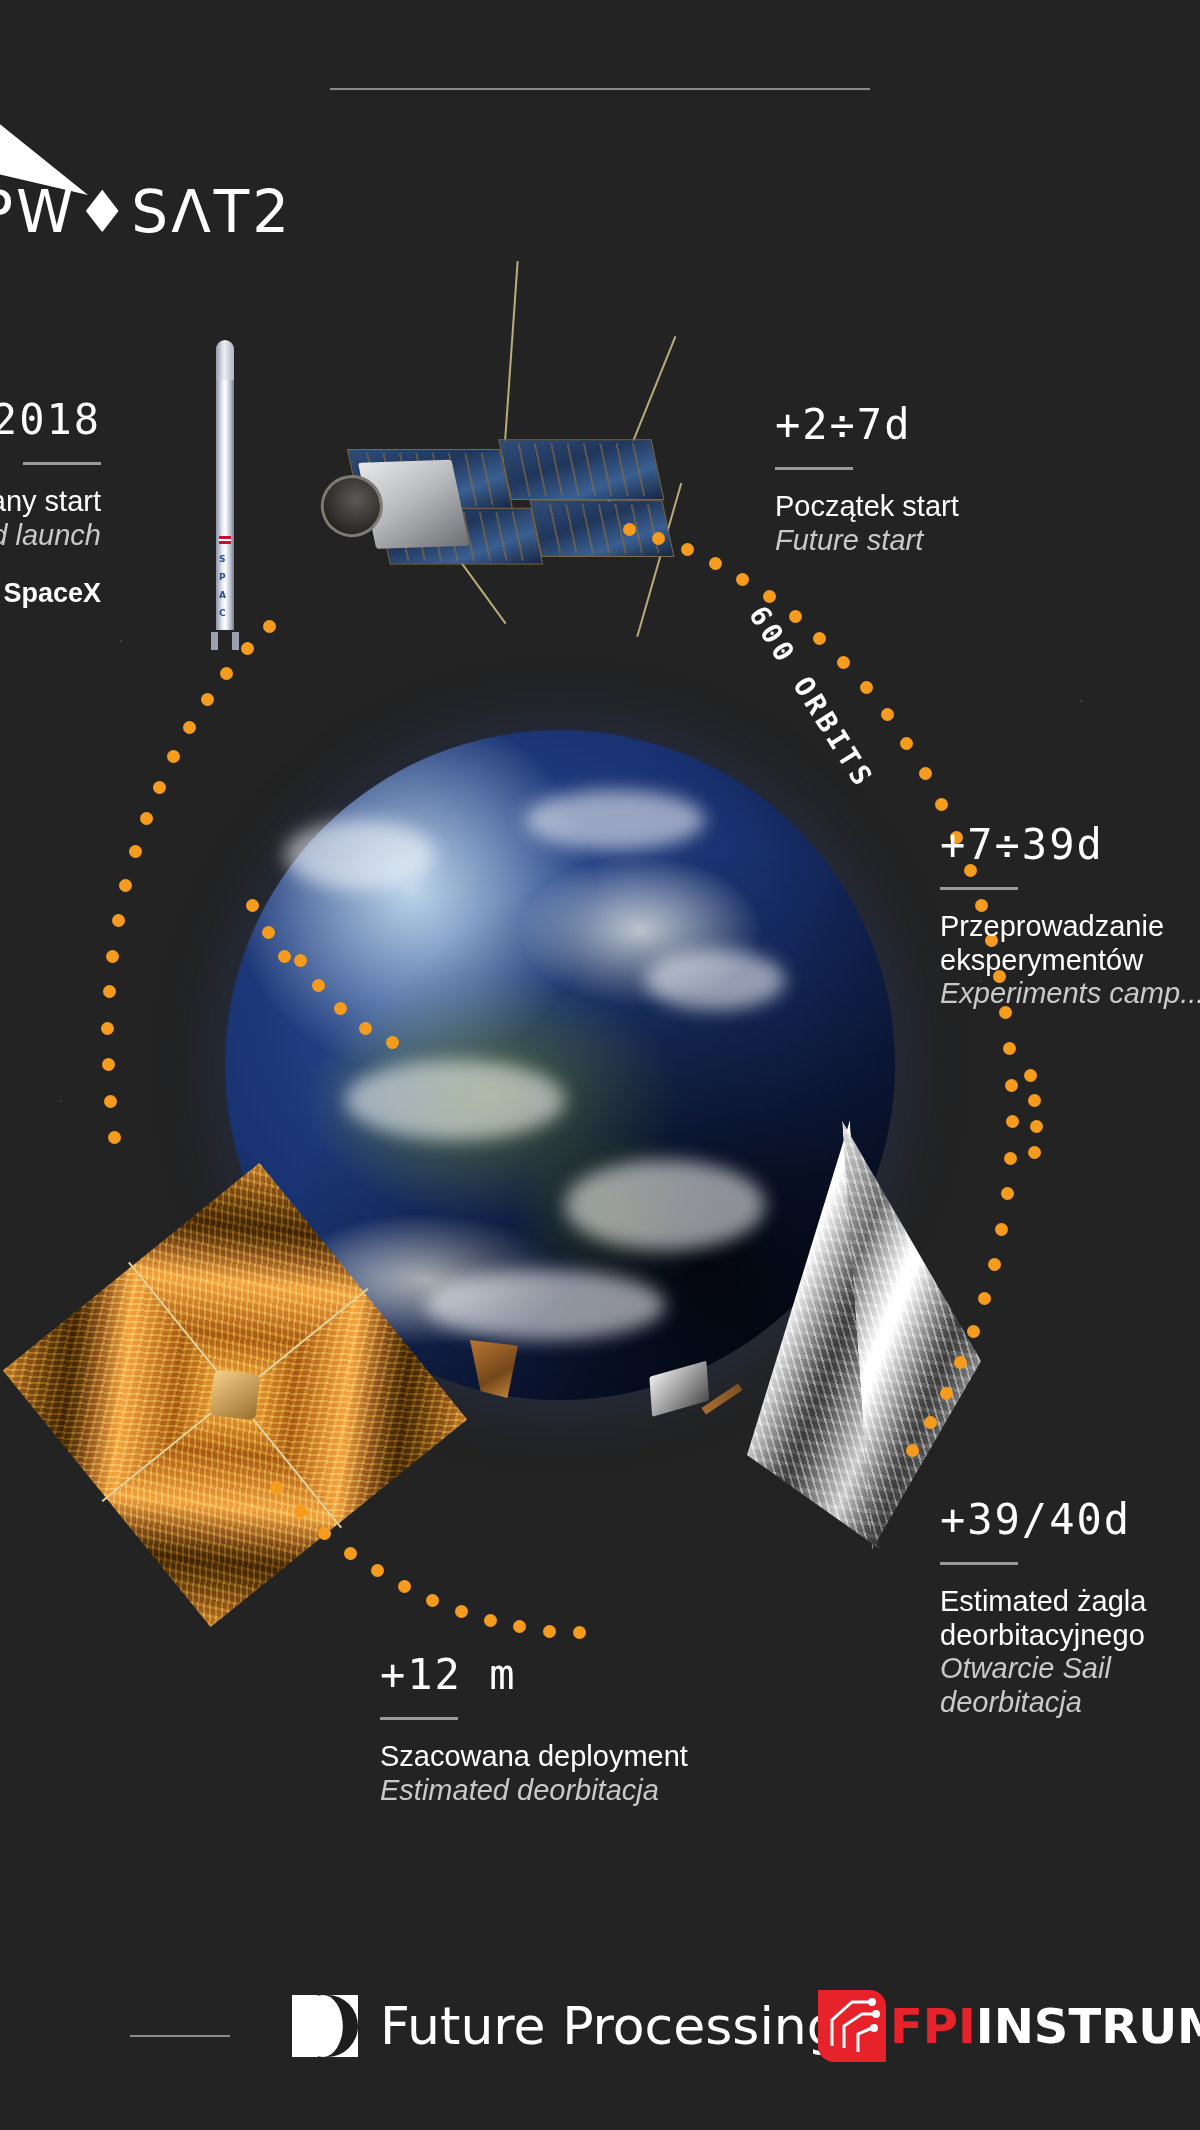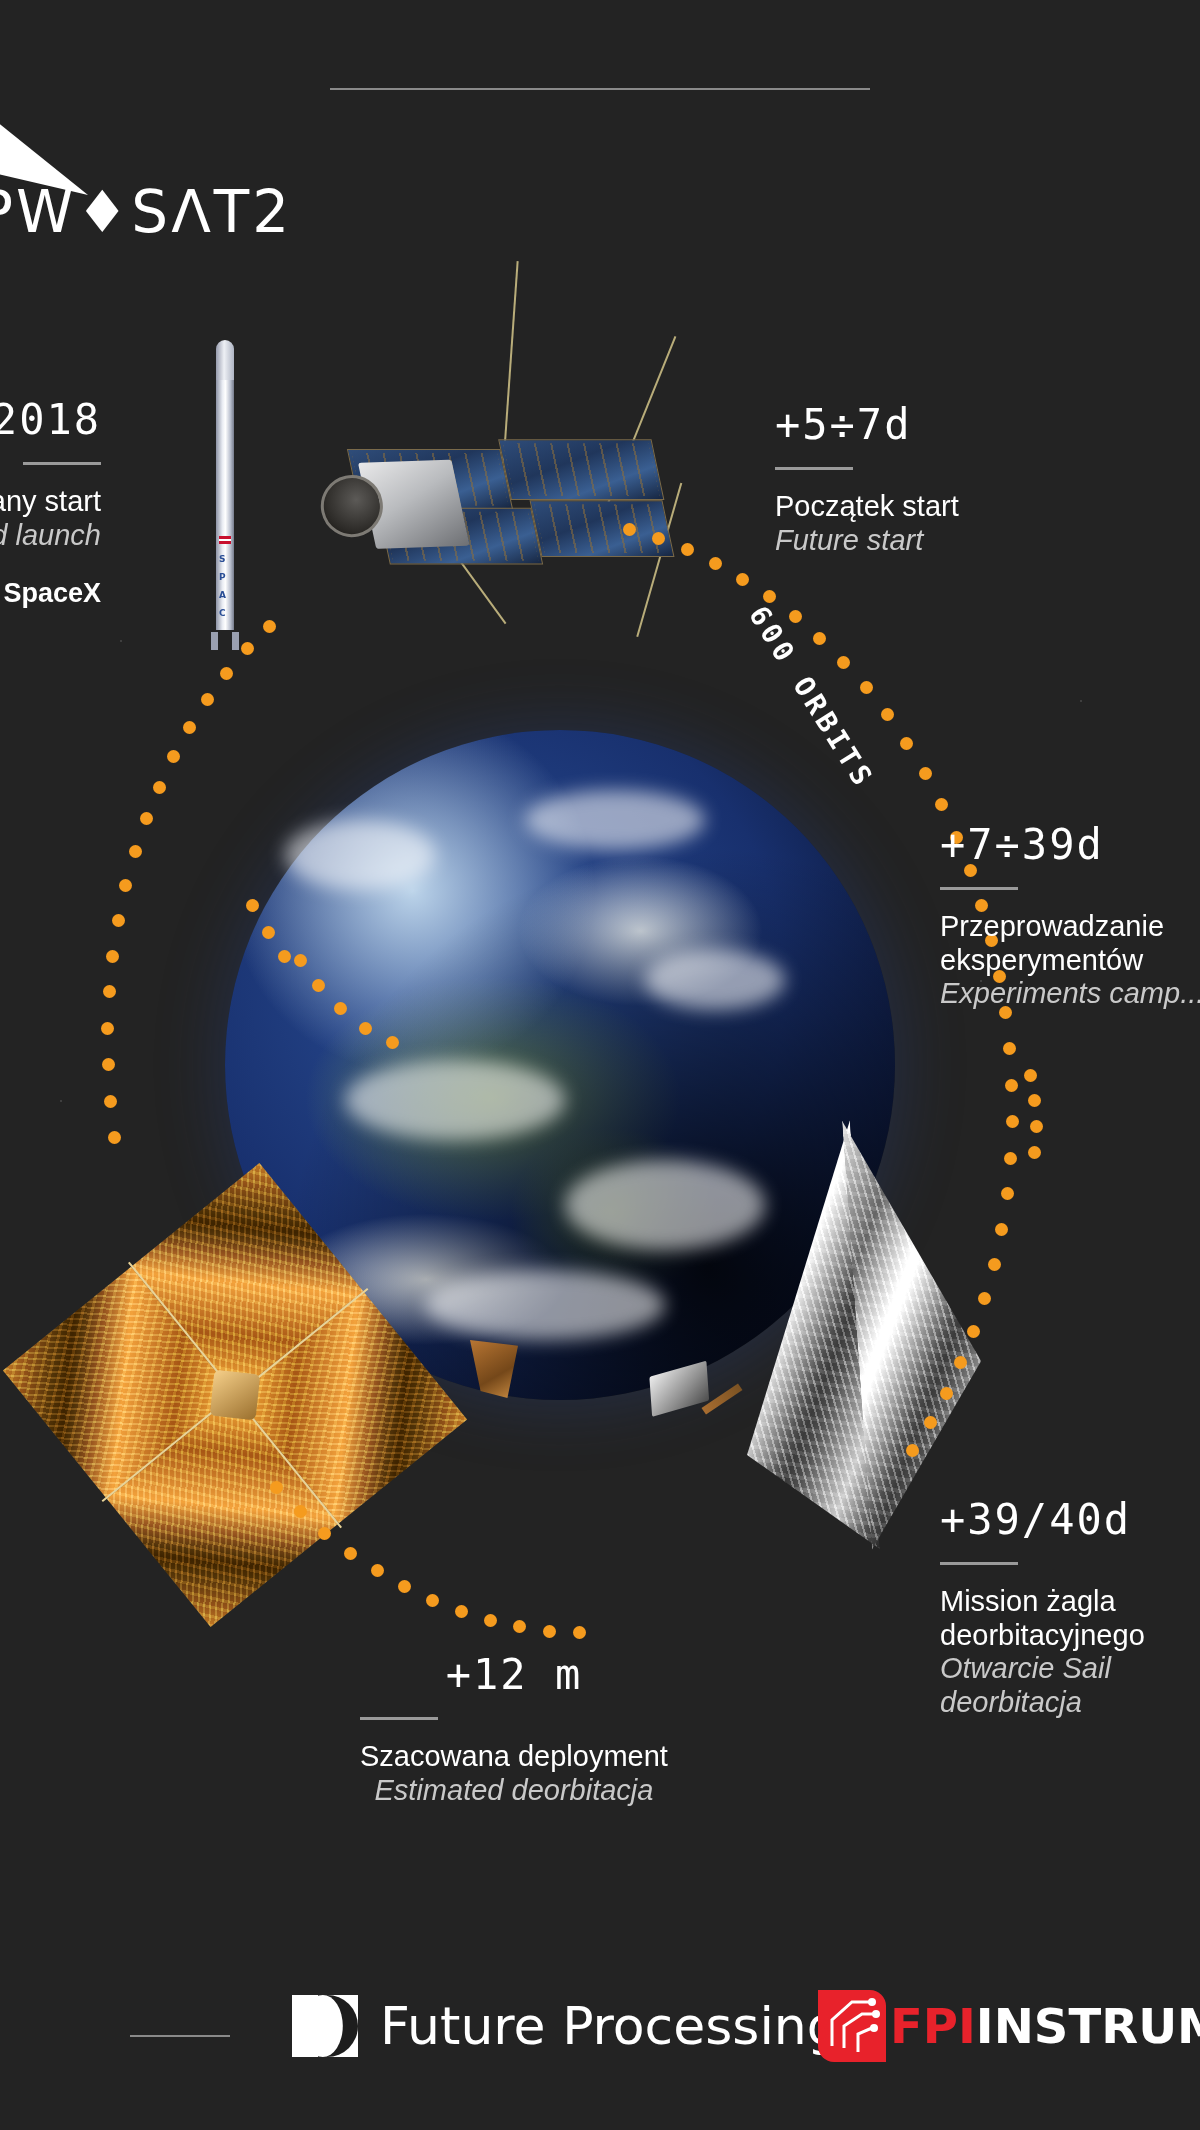--- a/index.html
+++ b/index.html
@@ -77,21 +77,21 @@
     white-space: nowrap;
     margin-top: 26px;
   }
   .ralign { text-align: right; }
 
   
   #lbl-launch  { left: -90px;  top: 395px; }
   #lbl-start   { left: 775px;  top: 400px; }
   #lbl-exp     { left: 940px;  top: 820px; }
   #lbl-sail    { left: 940px;  top: 1495px; }
-  #lbl-deorbit { left: 360px;  top: 1650px; text-align: center; }
+  #lbl-deorbit { left: 380px;  top: 1650px; }
 
   
   .orbits-text {
     position: absolute;
     left: 770px; top: 600px;
     font-family: "DejaVu Sans Mono", monospace;
     font-size: 28px;
     color: #ffffff;
     letter-spacing: 4px;
     transform: rotate(58deg);
@@ -510,38 +510,38 @@
 
   <div class="label-block ralign" id="lbl-launch">
     <div class="label-time">Q4 2018</div>
     <div class="label-rule right"></div>
     <div class="label-pl">...owany start</div>
     <div class="label-en">...duled launch</div>
     <div class="label-extra">on 9, SpaceX</div>
   </div>
 
   <div class="label-block" id="lbl-start">
-    <div class="label-time">+5÷7d</div>
+    <div class="label-time">+2÷7d</div>
     <div class="label-rule"></div>
     <div class="label-pl">Początek start</div>
     <div class="label-en">Future start</div>
   </div>
 
   <div class="label-block" id="lbl-exp">
     <div class="label-time">+7÷39d</div>
     <div class="label-rule"></div>
     <div class="label-pl">Przeprowadzanie</div>
     <div class="label-pl">eksperymentów</div>
     <div class="label-en">Experiments camp...</div>
   </div>
 
   <div class="label-block" id="lbl-sail">
     <div class="label-time">+39/40d</div>
     <div class="label-rule"></div>
-    <div class="label-pl">Mission żagla</div>
+    <div class="label-pl">Estimated żagla</div>
     <div class="label-pl">deorbitacyjnego</div>
     <div class="label-en">Otwarcie Sail</div>
     <div class="label-en">deorbitacja</div>
   </div>
 
   <div class="label-block" id="lbl-deorbit">
     <div class="label-time">+12 m</div>
     <div class="label-rule"></div>
     <div class="label-pl">Szacowana deployment</div>
     <div class="label-en">Estimated deorbitacja</div>

